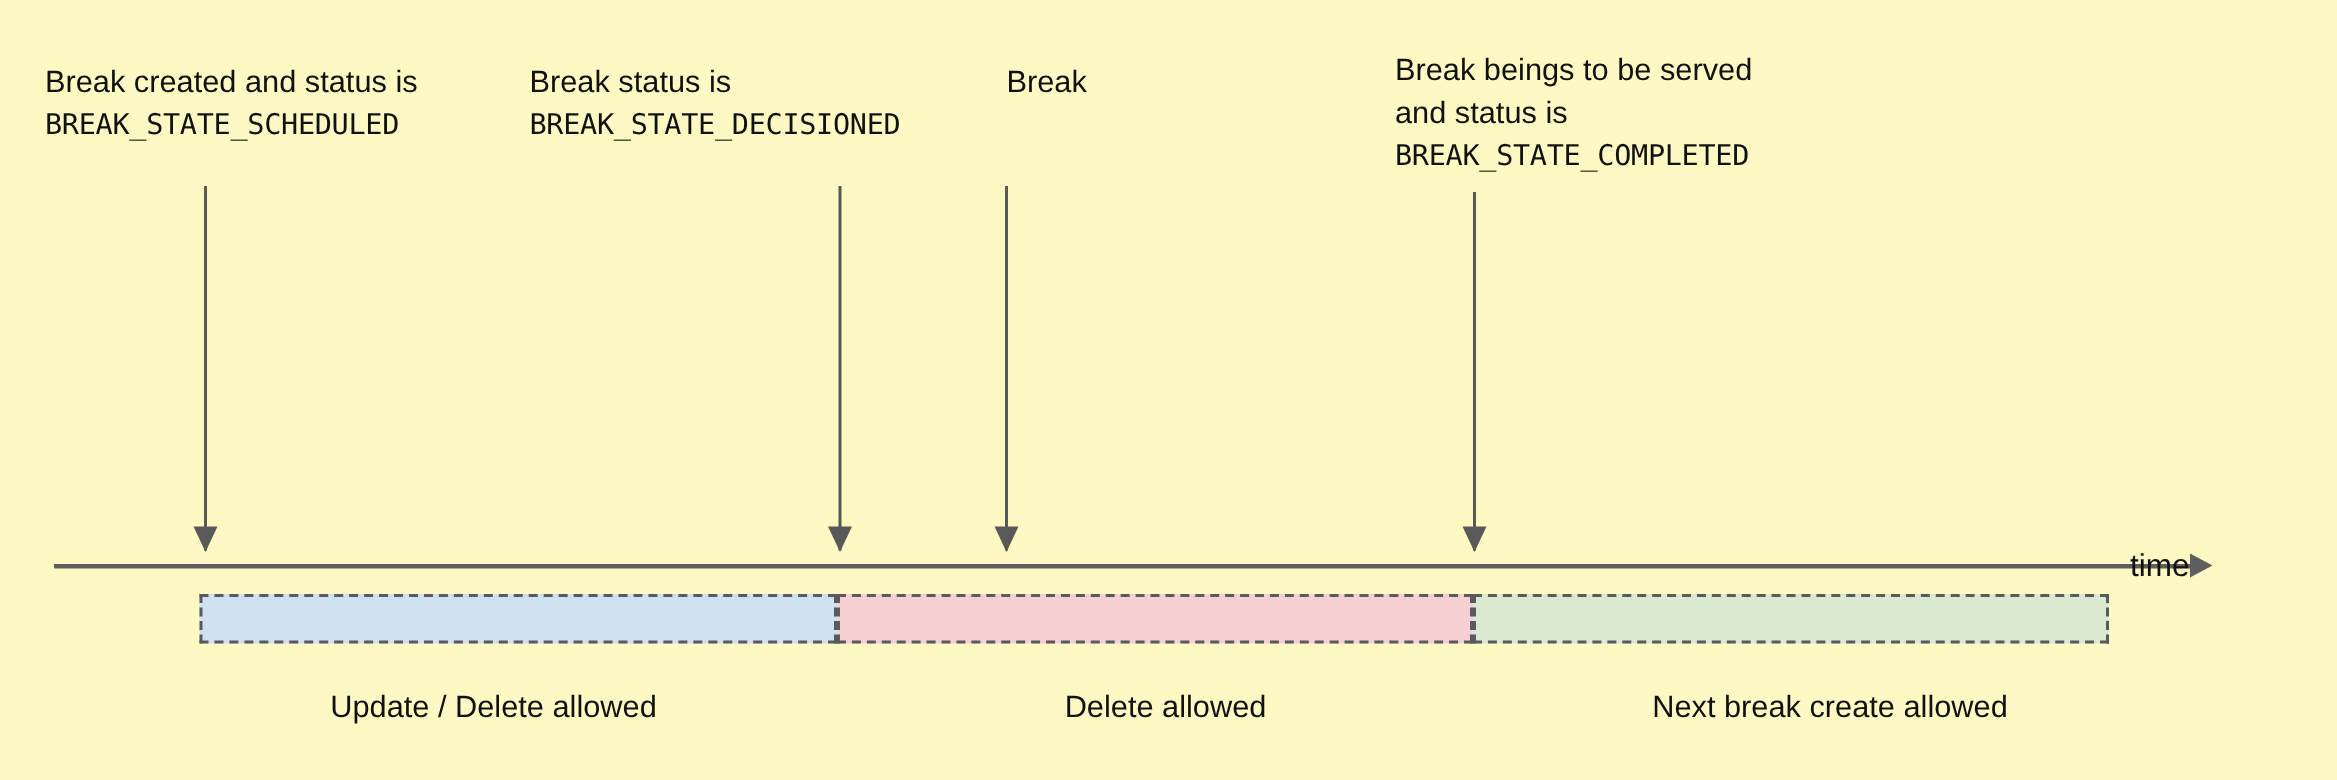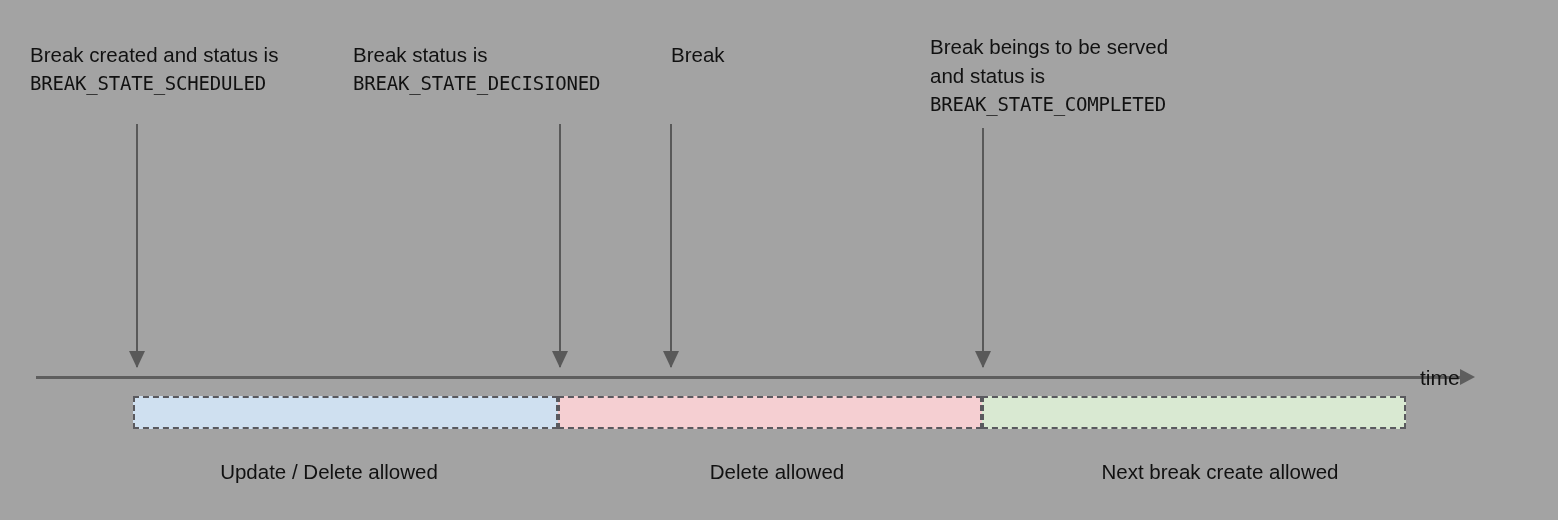--- a/index.html
+++ b/index.html
@@ -8,21 +8,21 @@
     background: #ffffff;
   }
   body {
     font-family: "Liberation Sans", sans-serif;
     -webkit-font-smoothing: antialiased;
   }
   #canvas {
     position: relative;
     width: 1558px;
     height: 520px;
-    background: #a3a3a3;
+    background: #fef9c3;
     overflow: hidden;
   }
 
   
   .annotation {
     position: absolute;
     color: #1a1a1a;
     line-height: 29px;
     white-space: nowrap;
   }

